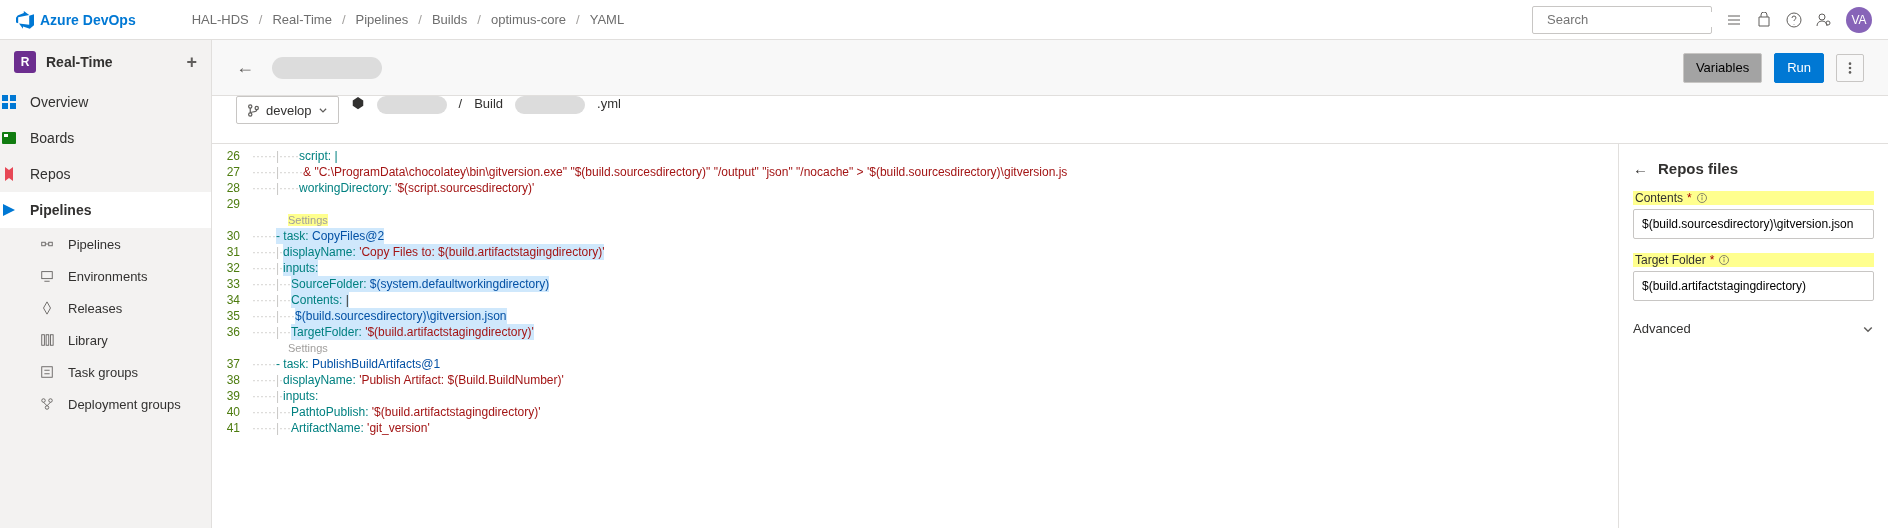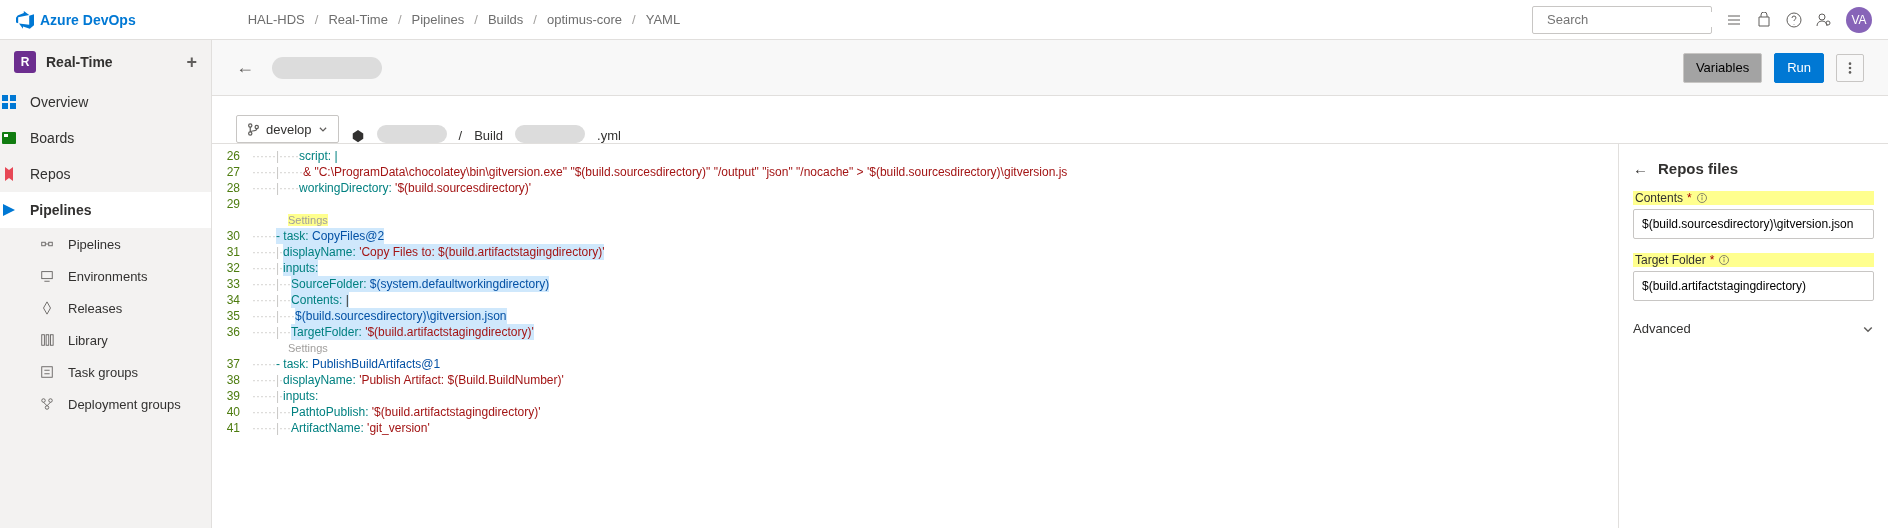--- a/index.html
+++ b/index.html
@@ -1,21 +1,21 @@
 <!DOCTYPE html>
 <html><head>
 <meta charset="utf-8">
 <style>
 *{box-sizing:border-box;margin:0;padding:0;font-family:"Segoe UI",Arial,sans-serif}
 body{background:#fff;font-size:13px;color:#323130;overflow:hidden}
 .root{width:1888px;height:528px;display:flex;flex-direction:column}
 .topbar{height:40px;border-bottom:1px solid #e1dfdd;display:flex;align-items:center;padding:12px 16px;gap:12px}
 .logo{display:flex;align-items:center;gap:6px;font-weight:600;color:#0078d4;font-size:14px}
 .logo svg{width:18px;height:18px}
-.bc{display:flex;align-items:center;gap:10px;color:#6e6e6e;font-size:13px;margin-left:100px}
+.bc{display:flex;align-items:center;gap:10px;color:#6e6e6e;font-size:13px;margin-left:44px}
 .bc-sep{color:#a19f9d}
 .bc-item{cursor:pointer}
 .top-right{margin-left:auto;display:flex;align-items:center;gap:14px}
 .search{display:flex;align-items:center;border:1px solid #c8c6c4;border-radius:2px;height:28px;width:180px;padding:0 8px;gap:6px;color:#605e5c}
 .search input{border:none;outline:none;flex:1;font-size:13px}
 .top-icon{color:#605e5c;cursor:pointer}
 .avatar{width:26px;height:26px;border-radius:50%;background:#8764b8;color:#fff;display:flex;align-items:center;justify-content:center;font-size:12px}
 .body{display:flex;flex:1;min-height:0}
 .side{width:212px;background:#f3f2f1;border-right:1px solid #e1dfdd;display:flex;flex-direction:column}
 .proj{display:flex;align-items:center;height:44px;padding:0 14px;gap:10px;font-weight:600;font-size:14px}
@@ -26,21 +26,21 @@
 .nav-item.sub{padding-left:38px;font-size:13px;height:32px}
 .nav-icon{width:18px;height:18px;display:flex;align-items:center;justify-content:center}
 .main{flex:1;display:flex;flex-direction:column;background:#fff;min-width:0}
 .toolbar{height:56px;background:#f8f8f8;border-bottom:1px solid #e1dfdd;display:flex;align-items:center;padding:0 24px;gap:10px}
 .toolbar .back{font-size:18px;color:#605e5c;cursor:pointer;margin-right:8px}
 .redact{border-radius:14px;background:#dcdcdc}
 .toolbar-actions{margin-left:auto;display:flex;align-items:center;gap:12px}
 .btn{height:30px;padding:0 12px;border:1px solid #c8c6c4;background:#a3a3a3;border-radius:2px;cursor:pointer;font-size:13px}
 .btn.primary{background:#0078d4;color:#fff;border-color:#0078d4}
 .more{width:28px;height:28px;border:1px solid #c8c6c4;display:flex;align-items:center;justify-content:center;cursor:pointer;border-radius:2px}
-.fileinfo{height:48px;border-bottom:1px solid #e1dfdd;display:flex;align-items:flex-end;padding:0 24px;gap:12px;font-size:13px}
+.fileinfo{height:48px;border-bottom:1px solid #e1dfdd;display:flex;align-items:flex-start;padding:0 24px;gap:12px;font-size:13px}
 .branch{display:flex;align-items:center;gap:6px;border:1px solid #c8c6c4;border-radius:2px;height:28px;padding:0 10px;cursor:pointer}
 .content{display:flex;flex:1;min-height:0}
 .editor-wrap{flex:1;overflow:auto;font-family:Consolas,monospace;font-size:12px;line-height:16px;padding-top:4px}
 .line{display:flex;white-space:pre}
 .ln{width:40px;text-align:right;padding-right:12px;color:#4d7c0f;user-select:none;flex-shrink:0}
 .ind{color:#c8c6c4}
 .kw{color:#008080}
 .str{color:#a31515}
 .val{color:#0451a5}
 .sel{background:#cfe8fc}
@@ -249,21 +249,21 @@
         <span>/</span>
         <span>Build</span>
         <div class="redact" style="width:70px;height:18px"></div>
         <span>.yml</span>
       </div>
 
       <div class="content">
         <div class="editor-wrap">
           <div class="line"><span class="ln">26</span><span class="ind">······|·····</span><span class="kw">script: |</span></div>
           <div class="line"><span class="ln">27</span><span class="ind">······|······</span><span class="str">&amp; "C:\ProgramData\chocolatey\bin\gitversion.exe" "$(build.sourcesdirectory)" "/output" "json" "/nocache" &gt; '$(build.sourcesdirectory)\gitversion.js</span></div>
-          <div class="line"><span class="ln">28</span><span class="ind">······|·····</span><span class="kw">workingDirectory:</span><span class="str"> '$(build.sourcesdirectory)'</span></div>
+          <div class="line"><span class="ln">28</span><span class="ind">······|·····</span><span class="kw">workingDirectory:</span><span class="str"> '$(script.sourcesdirectory)'</span></div>
           <div class="line"><span class="ln">29</span></div>
           <div class="settings-lbl"><span class="hl">Settings</span></div>
           <div class="line"><span class="ln">30</span><span class="ind">······</span><span class="sel"><span class="kw">- task:</span><span class="val"> CopyFiles@2</span></span></div>
           <div class="line"><span class="ln">31</span><span class="ind">······|·</span><span class="sel"><span class="kw">displayName:</span><span class="str"> 'Copy Files to: $(build.artifactstagingdirectory)'</span></span></div>
           <div class="line"><span class="ln">32</span><span class="ind">······|·</span><span class="sel"><span class="kw">inputs:</span></span></div>
           <div class="line"><span class="ln">33</span><span class="ind">······|···</span><span class="sel"><span class="kw">SourceFolder:</span><span class="val"> $(system.defaultworkingdirectory)</span></span></div>
           <div class="line"><span class="ln">34</span><span class="ind">······|···</span><span class="sel"><span class="kw">Contents:</span><span> |</span></span></div>
           <div class="line"><span class="ln">35</span><span class="ind">······|····</span><span class="sel"><span class="val">$(build.sourcesdirectory)\gitversion.json</span></span></div>
           <div class="line"><span class="ln">36</span><span class="ind">······|···</span><span class="sel"><span class="kw">TargetFolder:</span><span class="str"> '$(build.artifactstagingdirectory)'</span></span></div>
           <div class="settings-lbl"><span>Settings</span></div>

